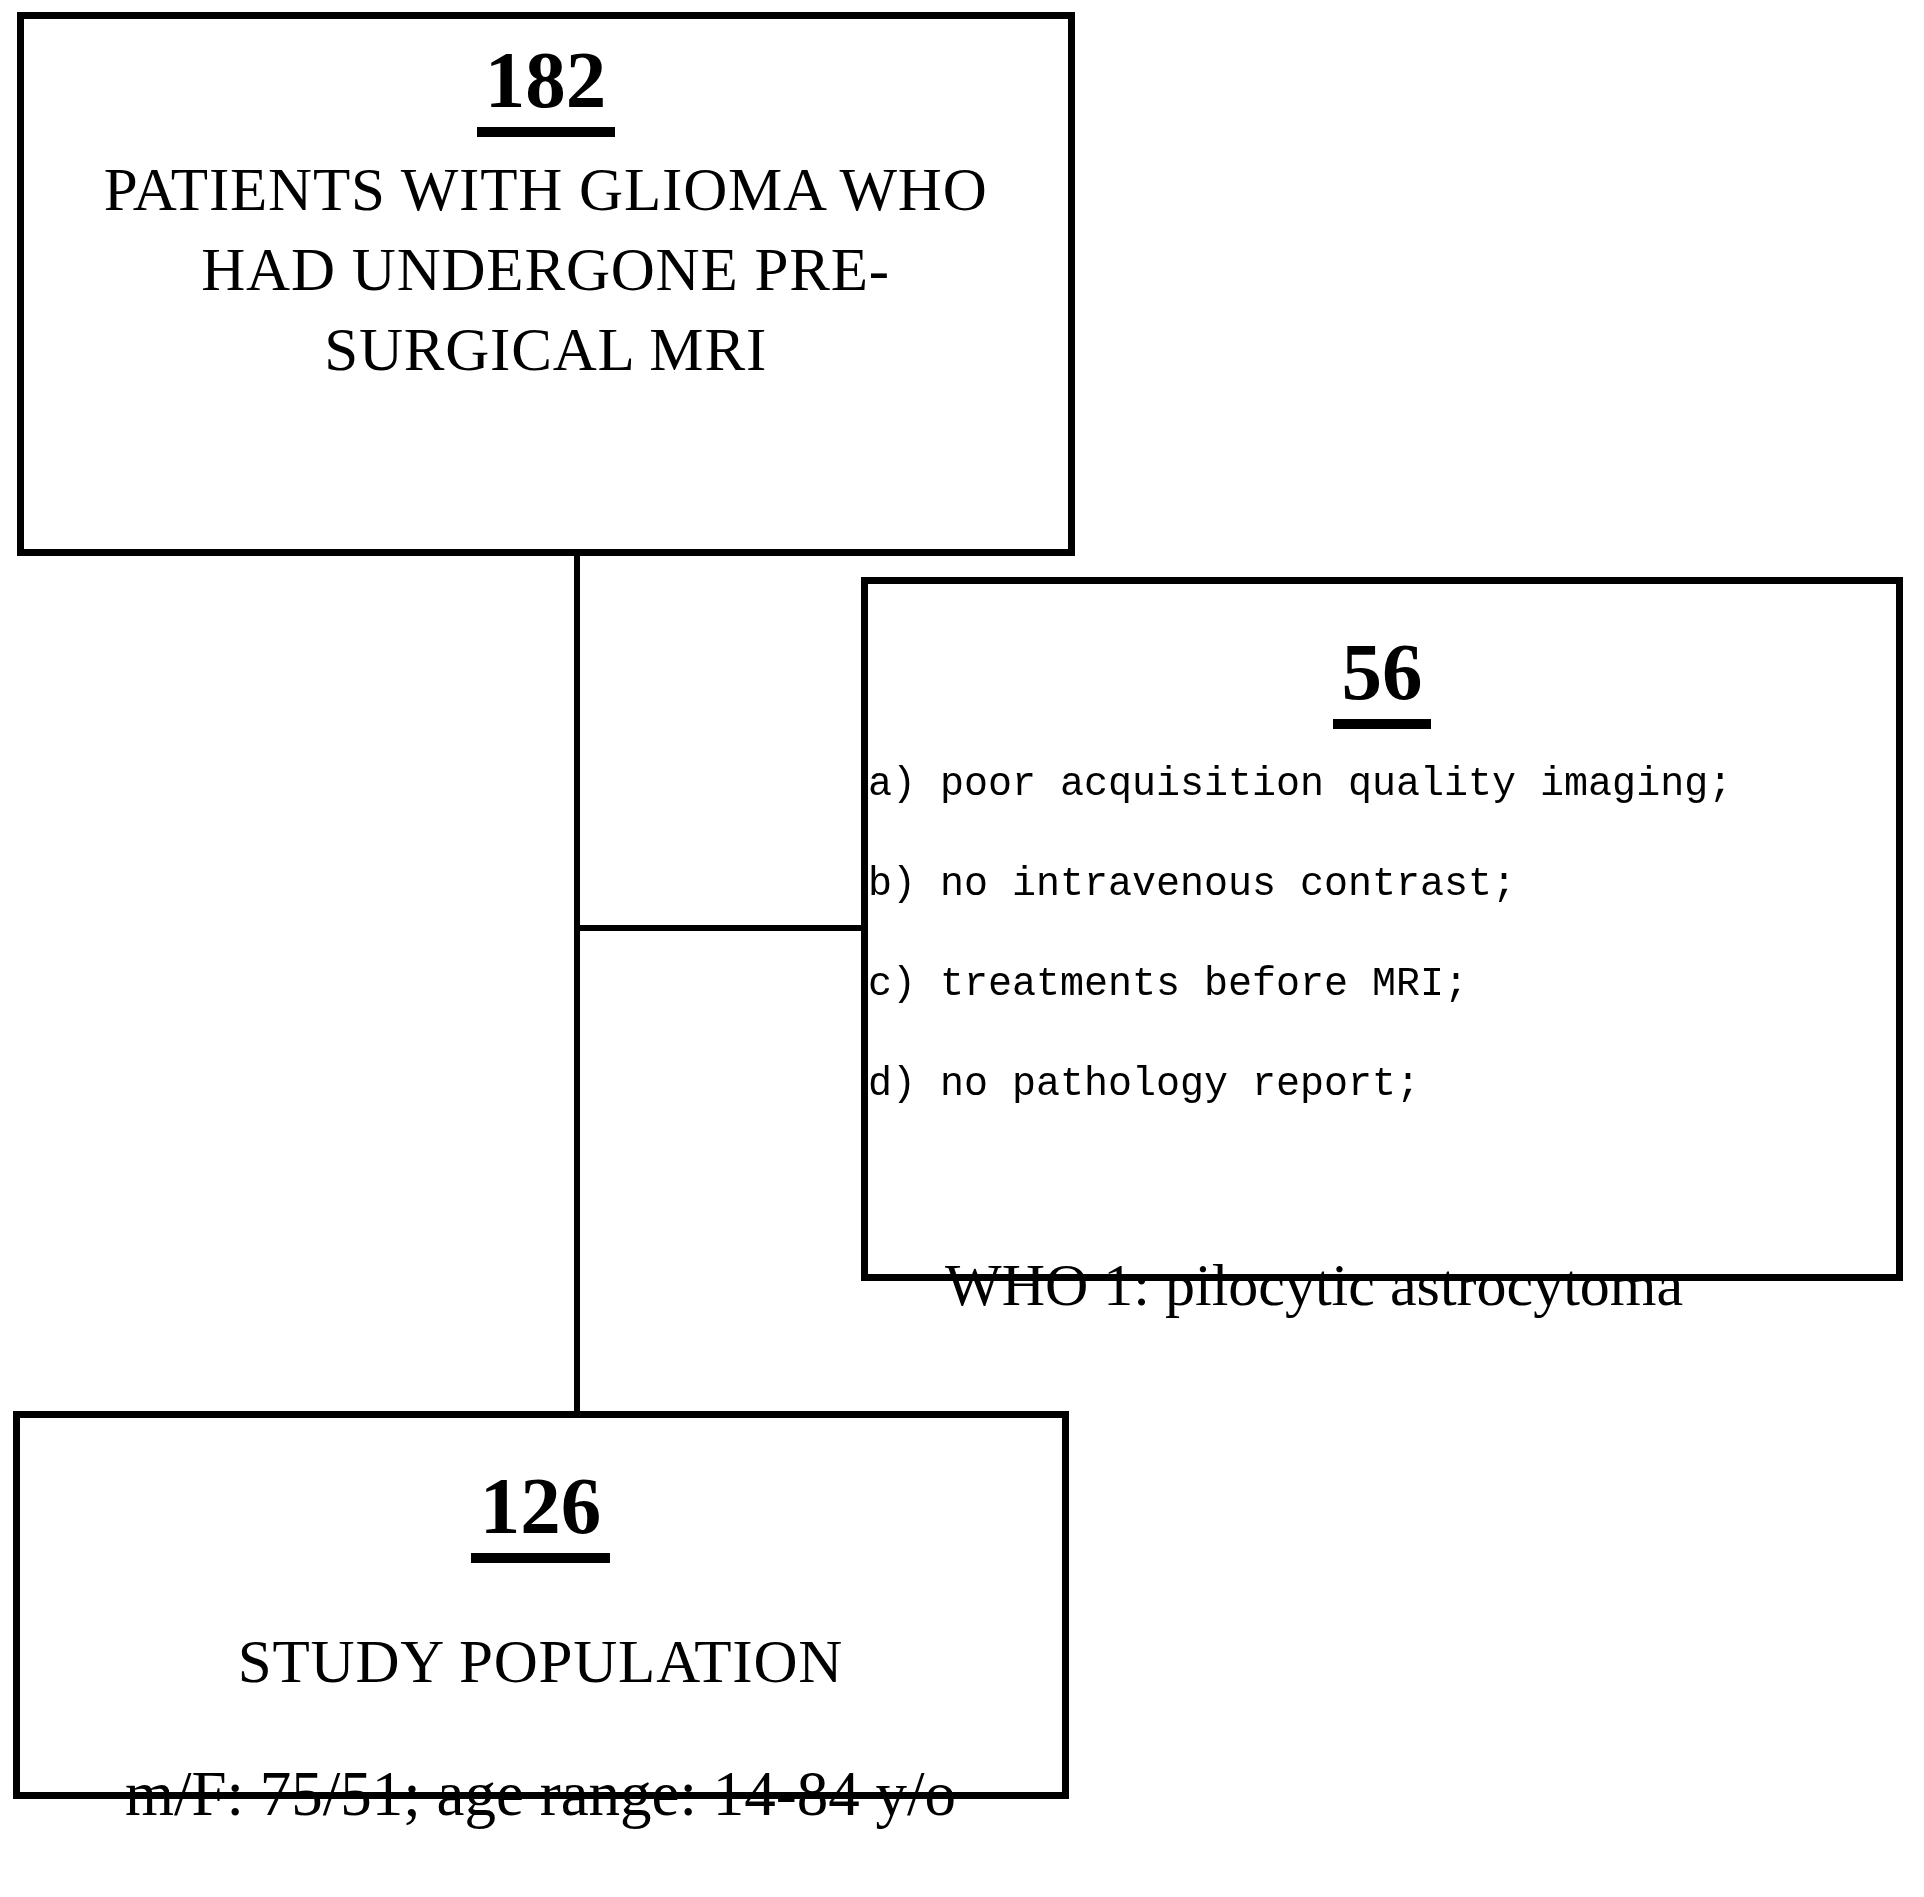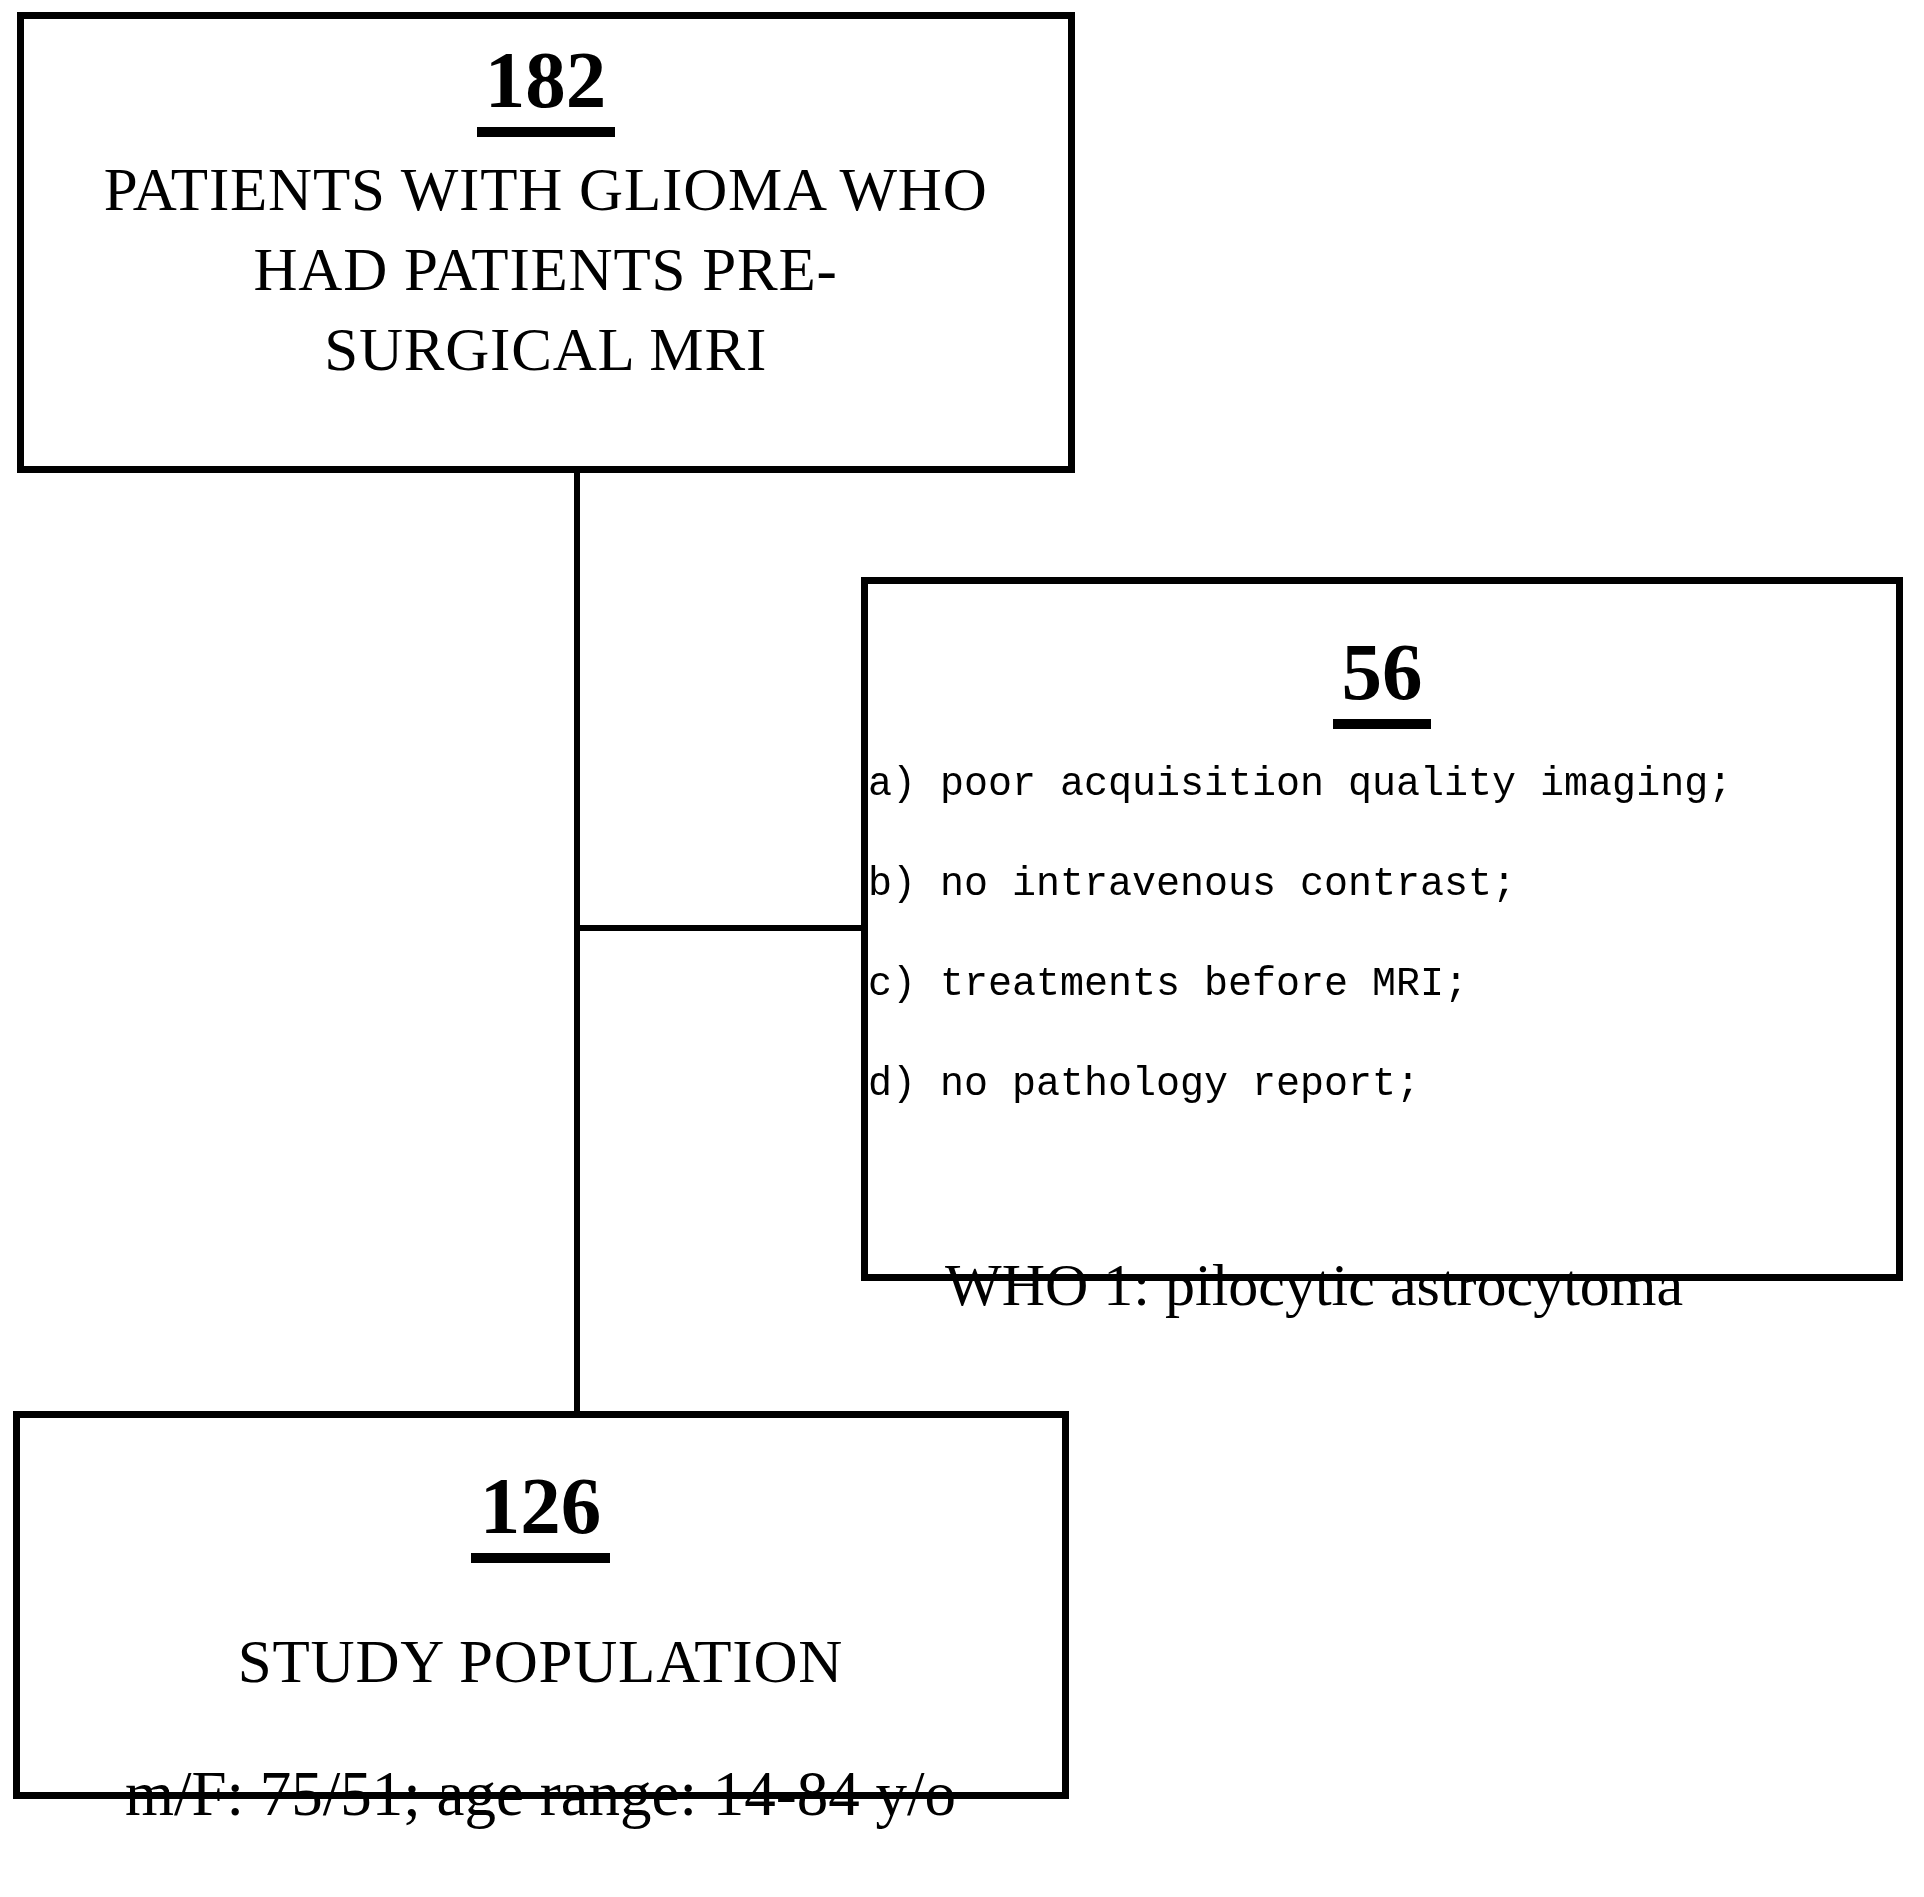--- a/index.html
+++ b/index.html
@@ -39,21 +39,21 @@
   .box {
     position: absolute;
     background: #ffffff;
     border: 7.5px solid #000000;
     box-sizing: border-box;
   }
   .box.top {
     left: 16.6px;
     top: 11.6px;
     width: 1058px;
-    height: 461px;
+    height: 544px;
     text-align: center;
     padding-top: 21.6px;
   }
   .box.right {
     left: 861px;
     top: 577px;
     width: 1042px;
     height: 704px;
     padding-top: 48px;
   }
@@ -117,21 +117,21 @@
 
   <div class="connector vline"></div>
   <div class="connector hline"></div>
 
   <div class="box top">
     <div class="count">
       <span class="u">182</span>
     </div>
     <div class="top-lines">
       <div>PATIENTS WITH GLIOMA WHO</div>
-      <div>HAD PATIENTS PRE-</div>
+      <div>HAD UNDERGONE PRE-</div>
       <div>SURGICAL MRI</div>
     </div>
   </div>
 
   <div class="box right">
     <div class="count">
       <span class="u">56</span>
     </div>
     <div class="rb-items">
       <div>a) poor acquisition quality imaging;</div>

